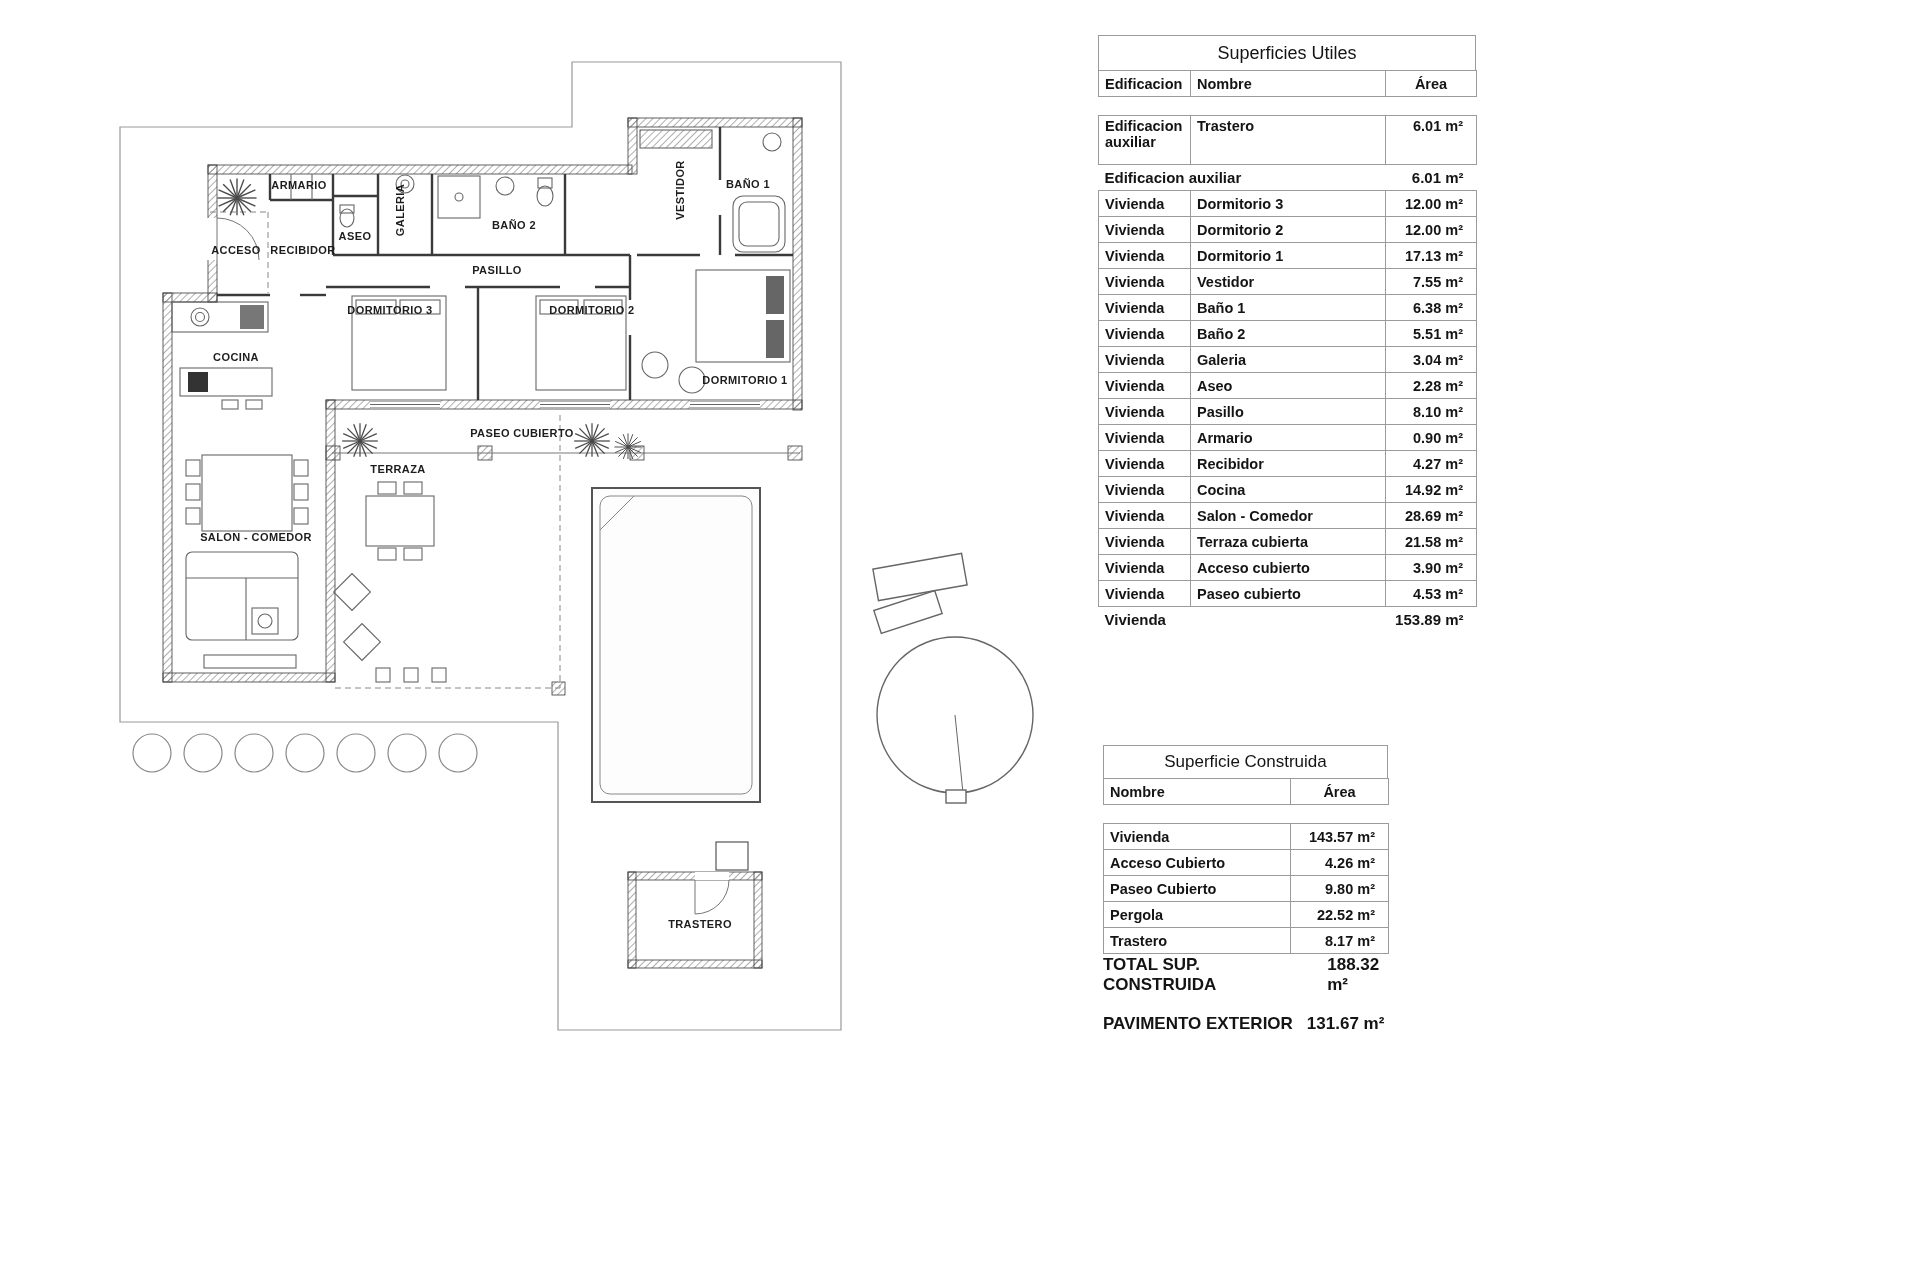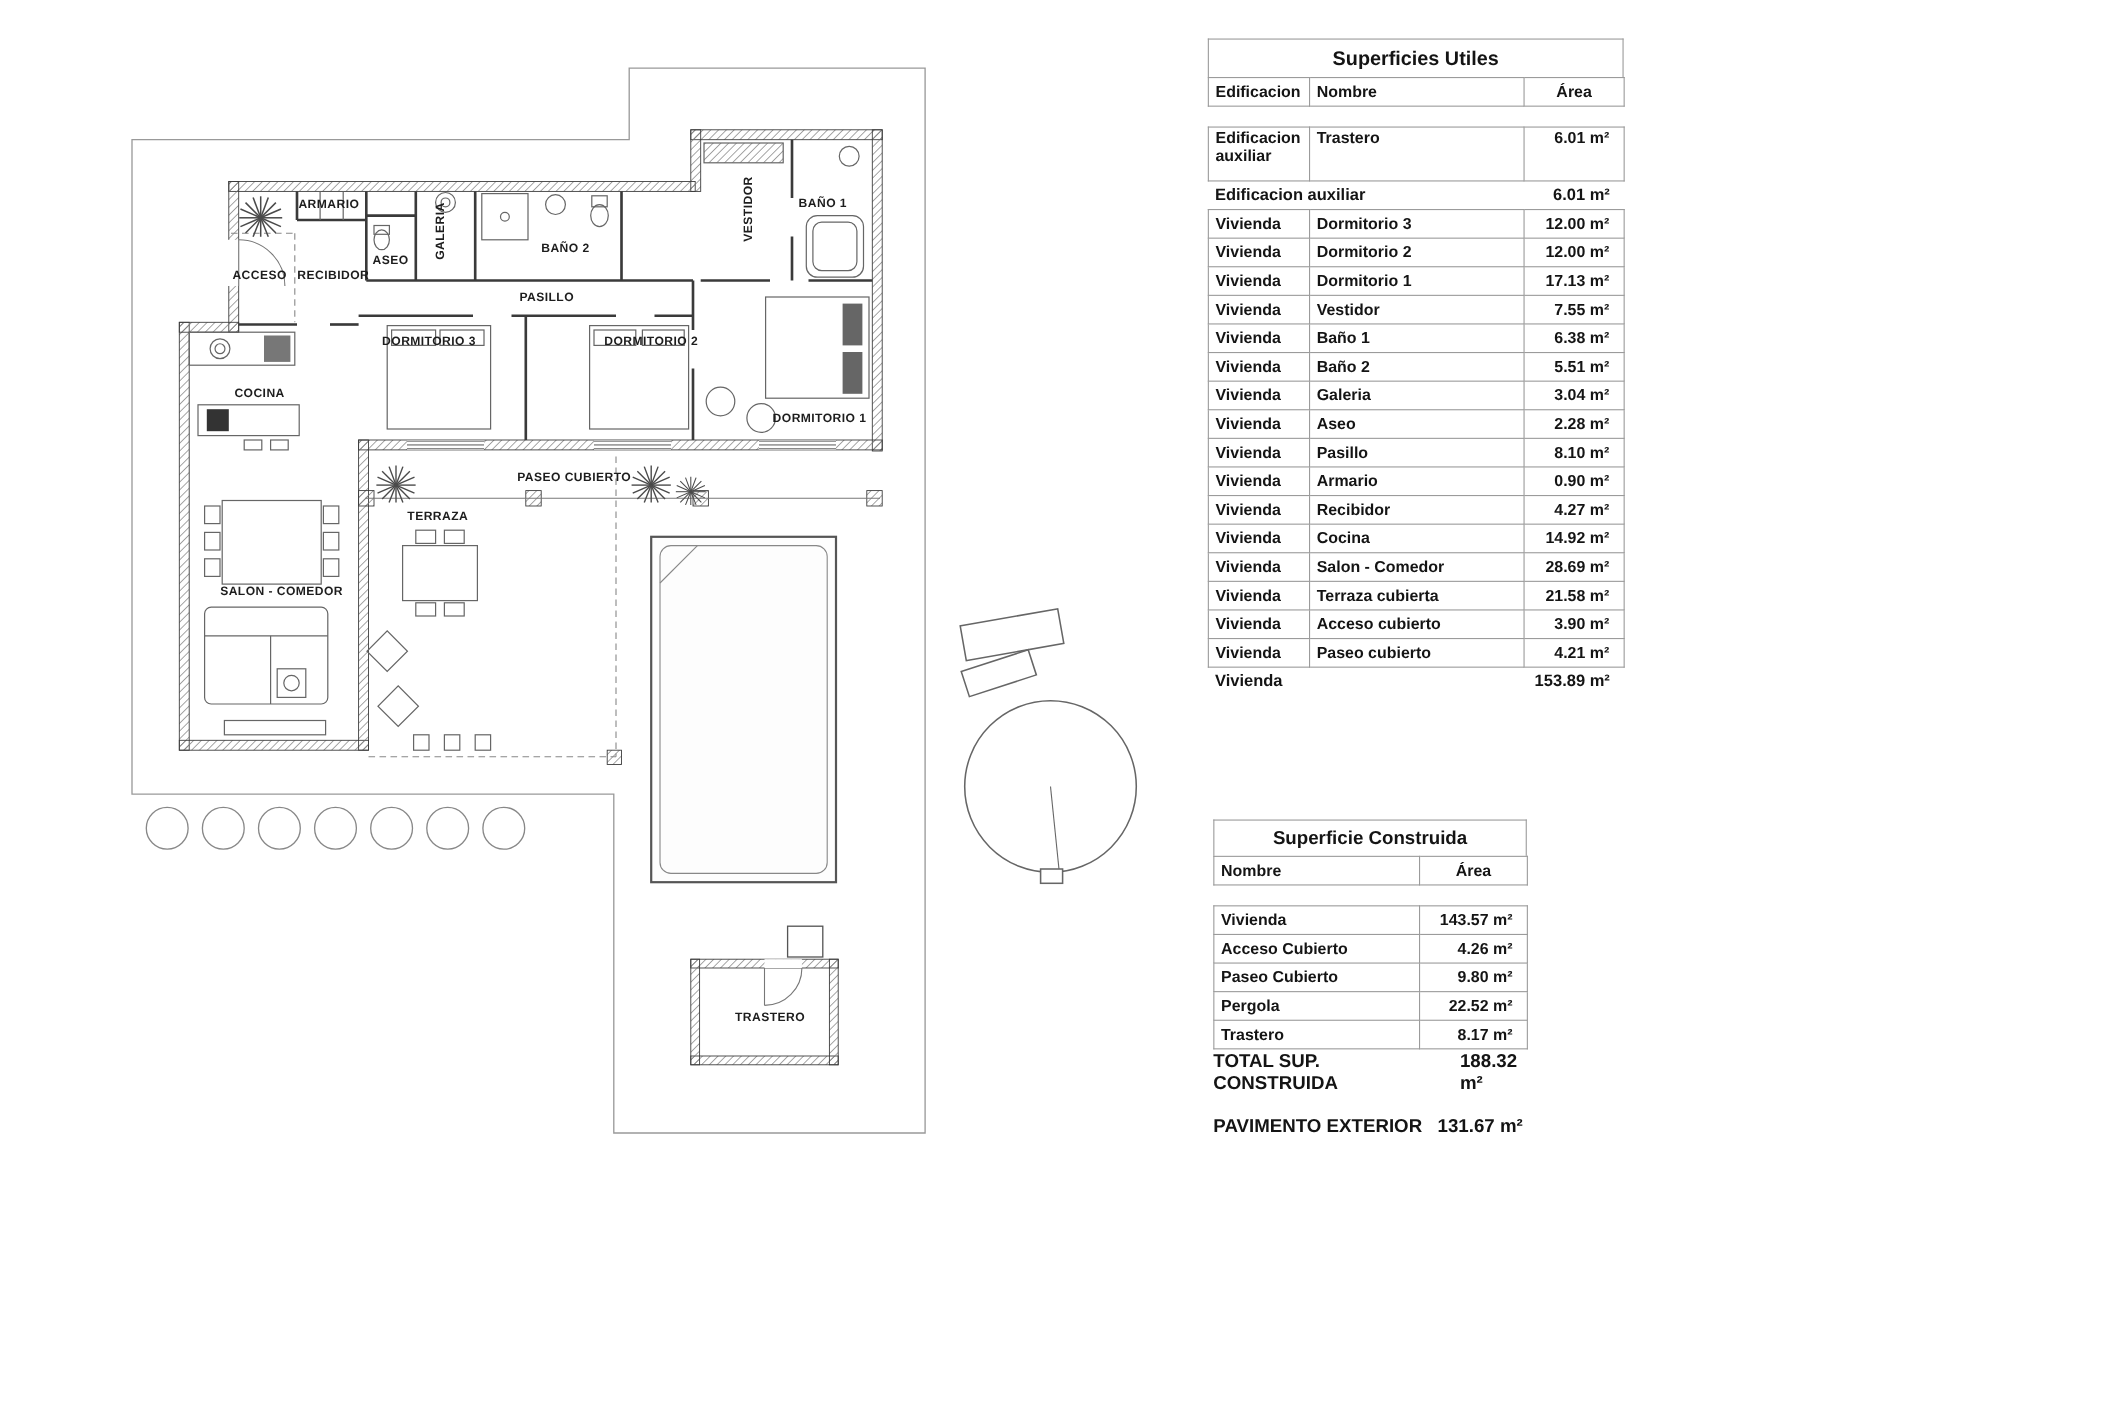--- a/index.html
+++ b/index.html
@@ -6,21 +6,21 @@
   #stage { position:relative; width:1920px; height:1280px; background:#ffffff; overflow:hidden;
            font-family:"Liberation Sans", sans-serif; color:#141414; }
 
   
   #plan-svg { position:absolute; left:0; top:0; }
   .rlabel { font-family:"Liberation Sans", sans-serif; font-size:11px; font-weight:bold;
             fill:#1d1d1d; letter-spacing:0.4px; text-anchor:middle; }
 
   
   .tbl { position:absolute; }
-  .tbl-title { border:1px solid #9b9b9b; border-bottom:none; font-weight:bold; text-align:center;
+  .tbl-title { border:1px solid #9b9b9b; border-bottom:none; font-weight:normal; text-align:center;
                background:#fff; }
   #su { left:1098px; top:35px; width:378px; }
   #su .tbl-title { height:34px; line-height:34px; font-size:18px; }
   #sc { left:1103px; top:745px; width:285px; }
   #sc .tbl-title { height:32px; line-height:32px; font-size:17px; }
   table { border-collapse:collapse; table-layout:fixed; width:100%; }
   td { border:1px solid #9b9b9b; font-weight:bold; font-size:14.5px; padding:2px 6px;
        color:#141414; white-space:nowrap; overflow:hidden; height:21px; }
   td.r { text-align:right; padding-right:13px; }
   td.c { text-align:center; }
@@ -373,21 +373,21 @@
           <td class="r">21.58 m²</td>
         </tr>
         <tr class="row">
           <td>Vivienda</td>
           <td>Acceso cubierto</td>
           <td class="r">3.90 m²</td>
         </tr>
         <tr class="row">
           <td>Vivienda</td>
           <td>Paseo cubierto</td>
-          <td class="r">4.21 m²</td>
+          <td class="r">4.53 m²</td>
         </tr>
         <tr class="sub">
           <td colspan="2">Vivienda</td>
           <td class="r">153.89 m²</td>
         </tr>
       </tbody>
     </table>
   </div>
 
   <div id="sc" class="tbl">

